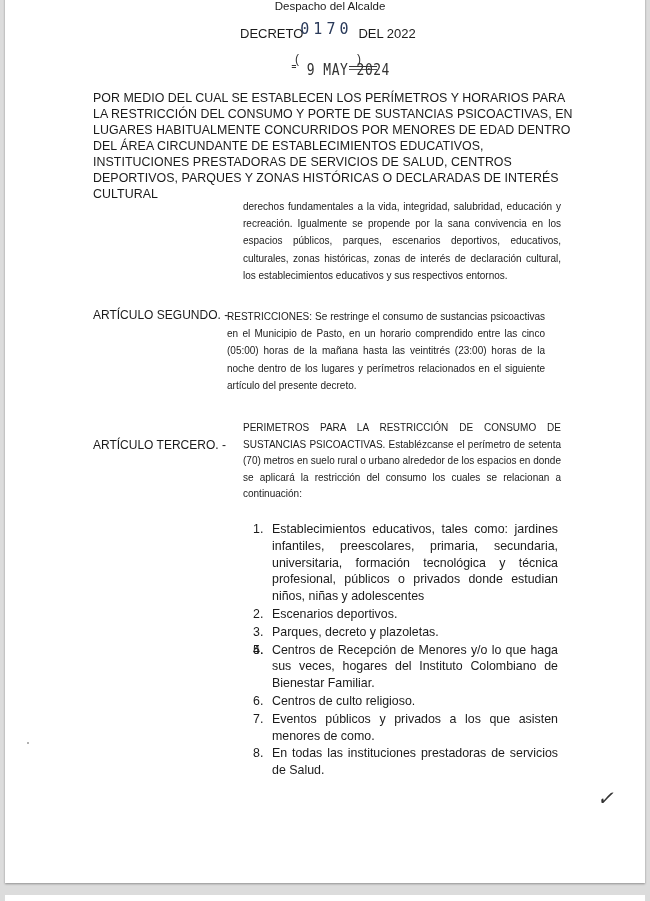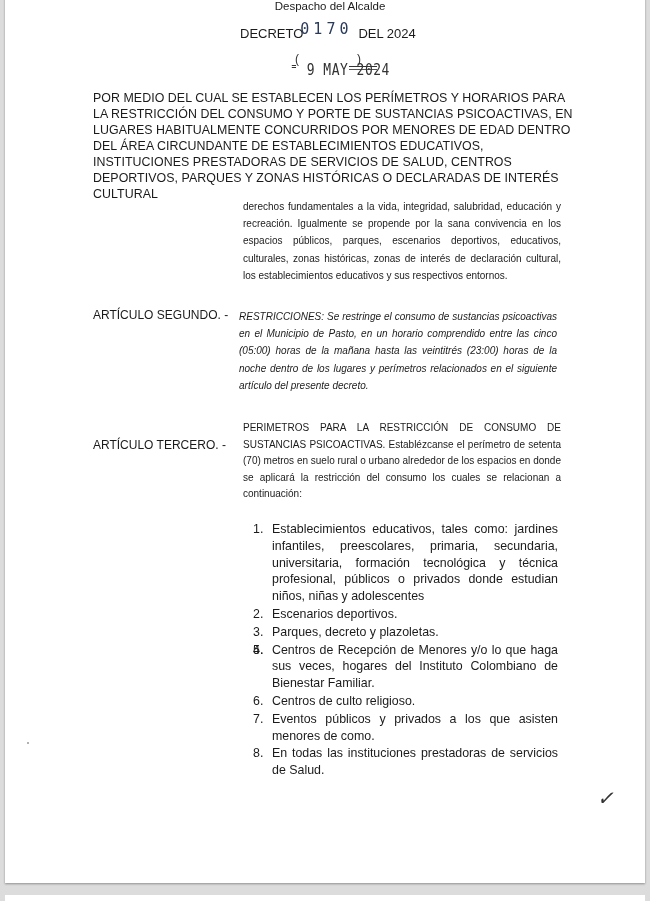--- a/index.html
+++ b/index.html
@@ -30,38 +30,38 @@
   .stamp-line { left: 344px; top: 76px; width: 28px; border-top: 1px solid #333; }
   .stamp-line2 { left: 344px; top: 79px; width: 28px; border-top: 1px solid #555; }
   .title {
     left: 88px; width: 480px; top: 100px;
     text-align: left; font-size: 12.4px; line-height: 16px; letter-spacing: 0.05px;
   }
   .body-text { font-size: 10px; line-height: 17.2px; text-align: justify; }
   .cont { left: 238px; top: 208px; width: 318px; }
   .art-label { font-size: 12px; white-space: nowrap; }
   .art2-label { left: 88px; top: 318px; }
-  .art2-text { left: 234px; top: 318px; width: 318px; font-style: italic; }
+  .art2-text { left: 222px; top: 318px; width: 318px; }
   .art3-label { left: 88px; top: 448px; }
   .art3-text { left: 238px; top: 430px; width: 318px; line-height: 16.5px; }
   ol.places { position: absolute; left: 248px; top: 531px; width: 305px; margin: 0; padding: 0; list-style: none; }
   ol.places li { position: relative; padding-left: 19px; font-size: 12.4px; line-height: 16.8px; text-align: justify; margin-bottom: 1px; }
   ol.places li .n { position: absolute; left: 0; top: 0; }
   .check { left: 592px; top: 796px; font-size: 20px; color: #333; font-style: italic; font-family: "DejaVu Serif", serif; }
   .dot { left: 22px; top: 752px; width: 2px; height: 2px; background:#999; border-radius: 1px; }
 </style>
 </head>
 <body>
 
 <div class="page">
 
   <div class="abs despacho">Despacho del Alcalde</div>
 
   <div class="abs decreto-row">
-    <span>DECRETO</span><span class="num">0170</span><span class="del">DEL  2024</span>
+    <span>DECRETO</span><span class="num">0170</span><span class="del">DEL  2022</span>
   </div>
 
   <div class="abs stamp-paren1">(</div>
   <div class="abs stamp-paren2">)</div>
   <div class="abs stamp-line"></div>
   <div class="abs stamp-line2"></div>
   <div class="abs stamp-date">⁼ <span>9 MAY 2024</span></div>
 
   <div class="abs title">POR MEDIO DEL CUAL SE ESTABLECEN LOS PERÍMETROS Y HORARIOS PARA LA RESTRICCIÓN DEL CONSUMO Y PORTE DE SUSTANCIAS PSICOACTIVAS, EN LUGARES HABITUALMENTE CONCURRIDOS POR MENORES DE EDAD DENTRO DEL ÁREA CIRCUNDANTE DE ESTABLECIMIENTOS EDUCATIVOS, INSTITUCIONES PRESTADORAS DE SERVICIOS DE SALUD, CENTROS DEPORTIVOS, PARQUES Y ZONAS HISTÓRICAS O DECLARADAS DE INTERÉS CULTURAL</div>
 

